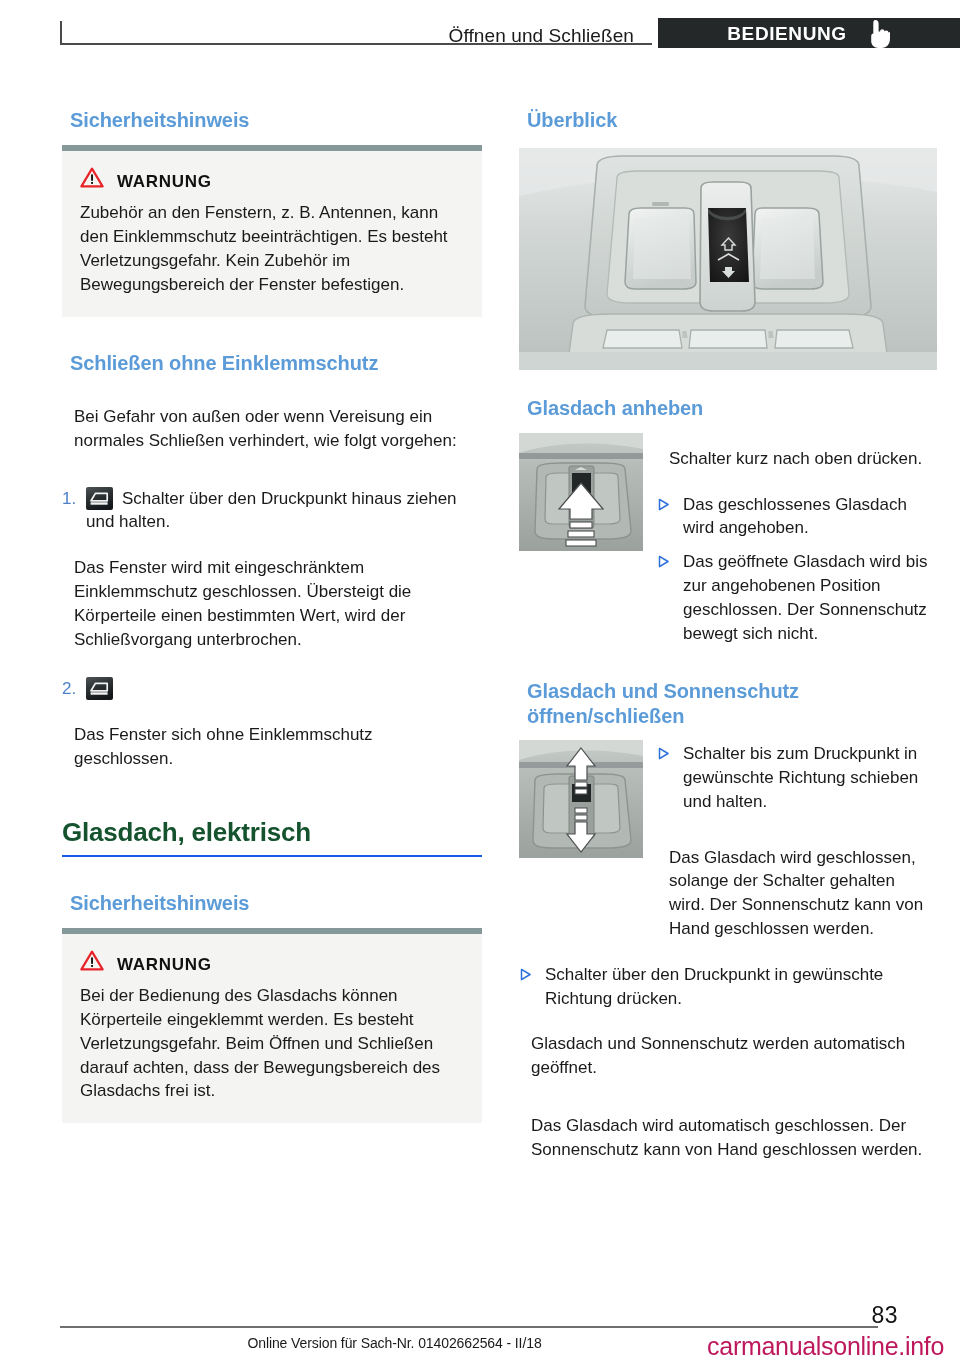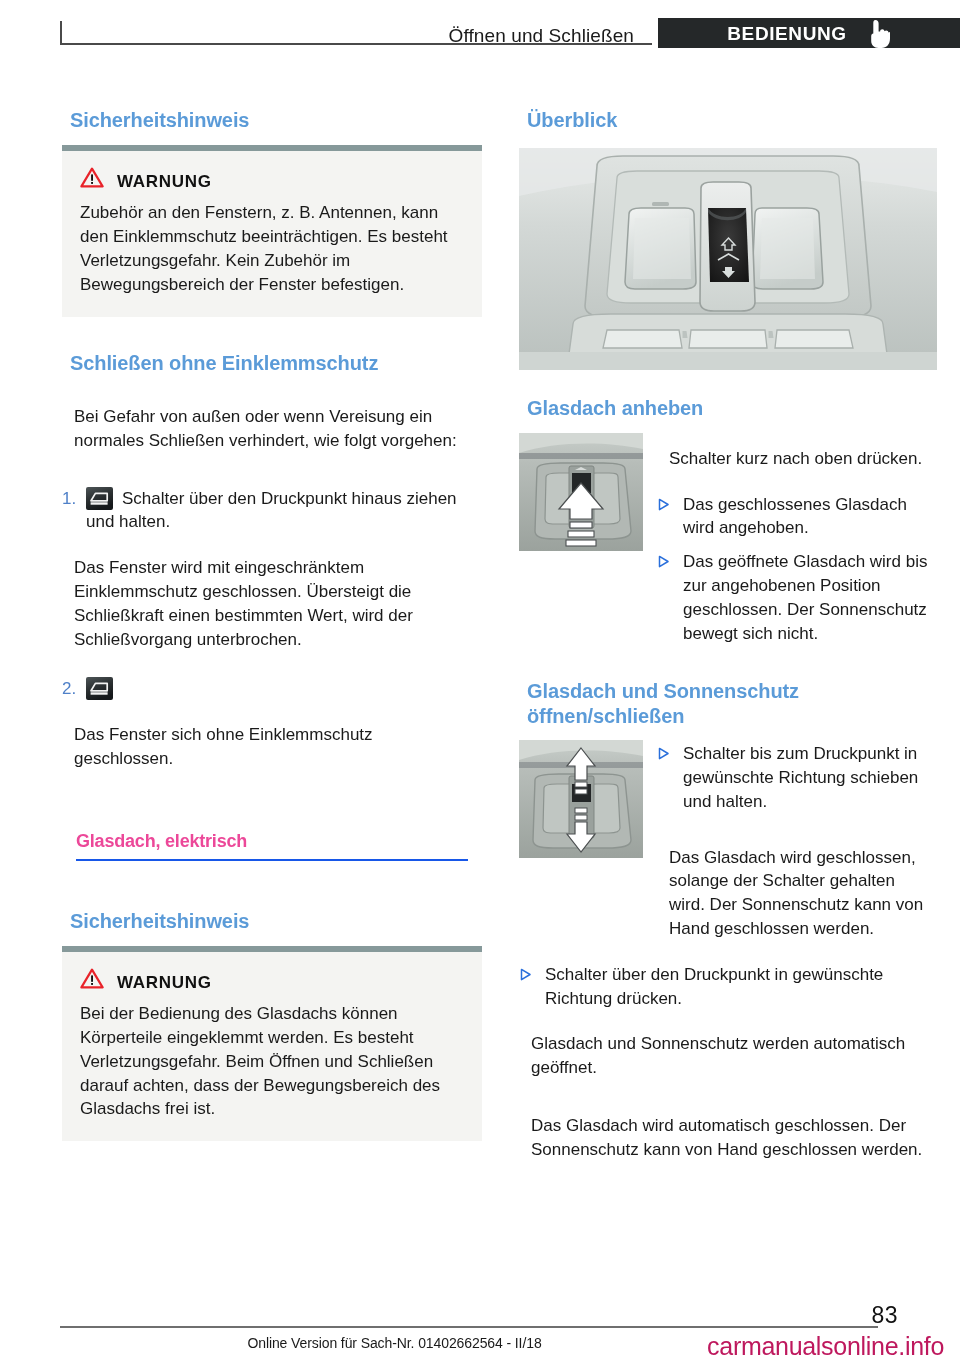--- a/index.html
+++ b/index.html
@@ -74,24 +74,24 @@
   .col {
     position: absolute;
     top: 100px;
     width: 420px;
   }
   .col-left { left: 62px; }
   .col-right { left: 519px; }
 
   
   h2.chapter {
-    font-size: 18px;
+    font-size: 26px;
     font-weight: bold;
-    color: #ec4899;
-    margin: 14px;
+    color: #14532d;
+    margin: 0;
     padding: 0 0 7px 0;
     border-bottom: 2px solid #1757e8;
     letter-spacing: -0.2px;
   }
   h3.sub {
     font-size: 20px;
     font-weight: bold;
     color: #5b9bd8;
     margin: 8px;
     padding: 0;
@@ -309,21 +309,21 @@
             </linearGradient>
           </defs>
           <rect x="0" y="0" width="27" height="23" rx="2" fill="url(#swg1)"></rect>
           <path d="M5 13.8 L9.4 6.4 L21.2 6.4 L21.2 13.8 Z" fill="none" stroke="#f2f2f2" stroke-width="1.7" stroke-linejoin="round"></path>
           <rect x="4.6" y="15.3" width="17" height="2.4" fill="#f2f2f2"></rect>
         </svg>
       </span><span>Schalter über den Druckpunkt hinaus ziehen und halten.</span>
     </span>
   </div>
   <div class="sp-10"></div>
-  <p class="body step-sub">Das Fenster wird mit eingeschränktem Einklemmschutz geschlossen. Übersteigt die Schließkraft einen bestimmten Wert, wird der Schließvorgang unterbrochen.</p>
+  <p class="body step-sub">Das Fenster wird mit eingeschränktem Einklemmschutz geschlossen. Übersteigt die Körperteile einen bestimmten Wert, wird der Schließvorgang unterbrochen.</p>
 
   <div class="sp-14"></div>
 
   <div class="step">
     <span class="step-num">2.</span>
     <span class="step-content">
       <span class="sw-icon">
         <svg width="27" height="23" viewBox="0 0 27 23">
           <defs>
             <linearGradient id="swg2" x1="0" y1="0" x2="0.4" y2="1">

